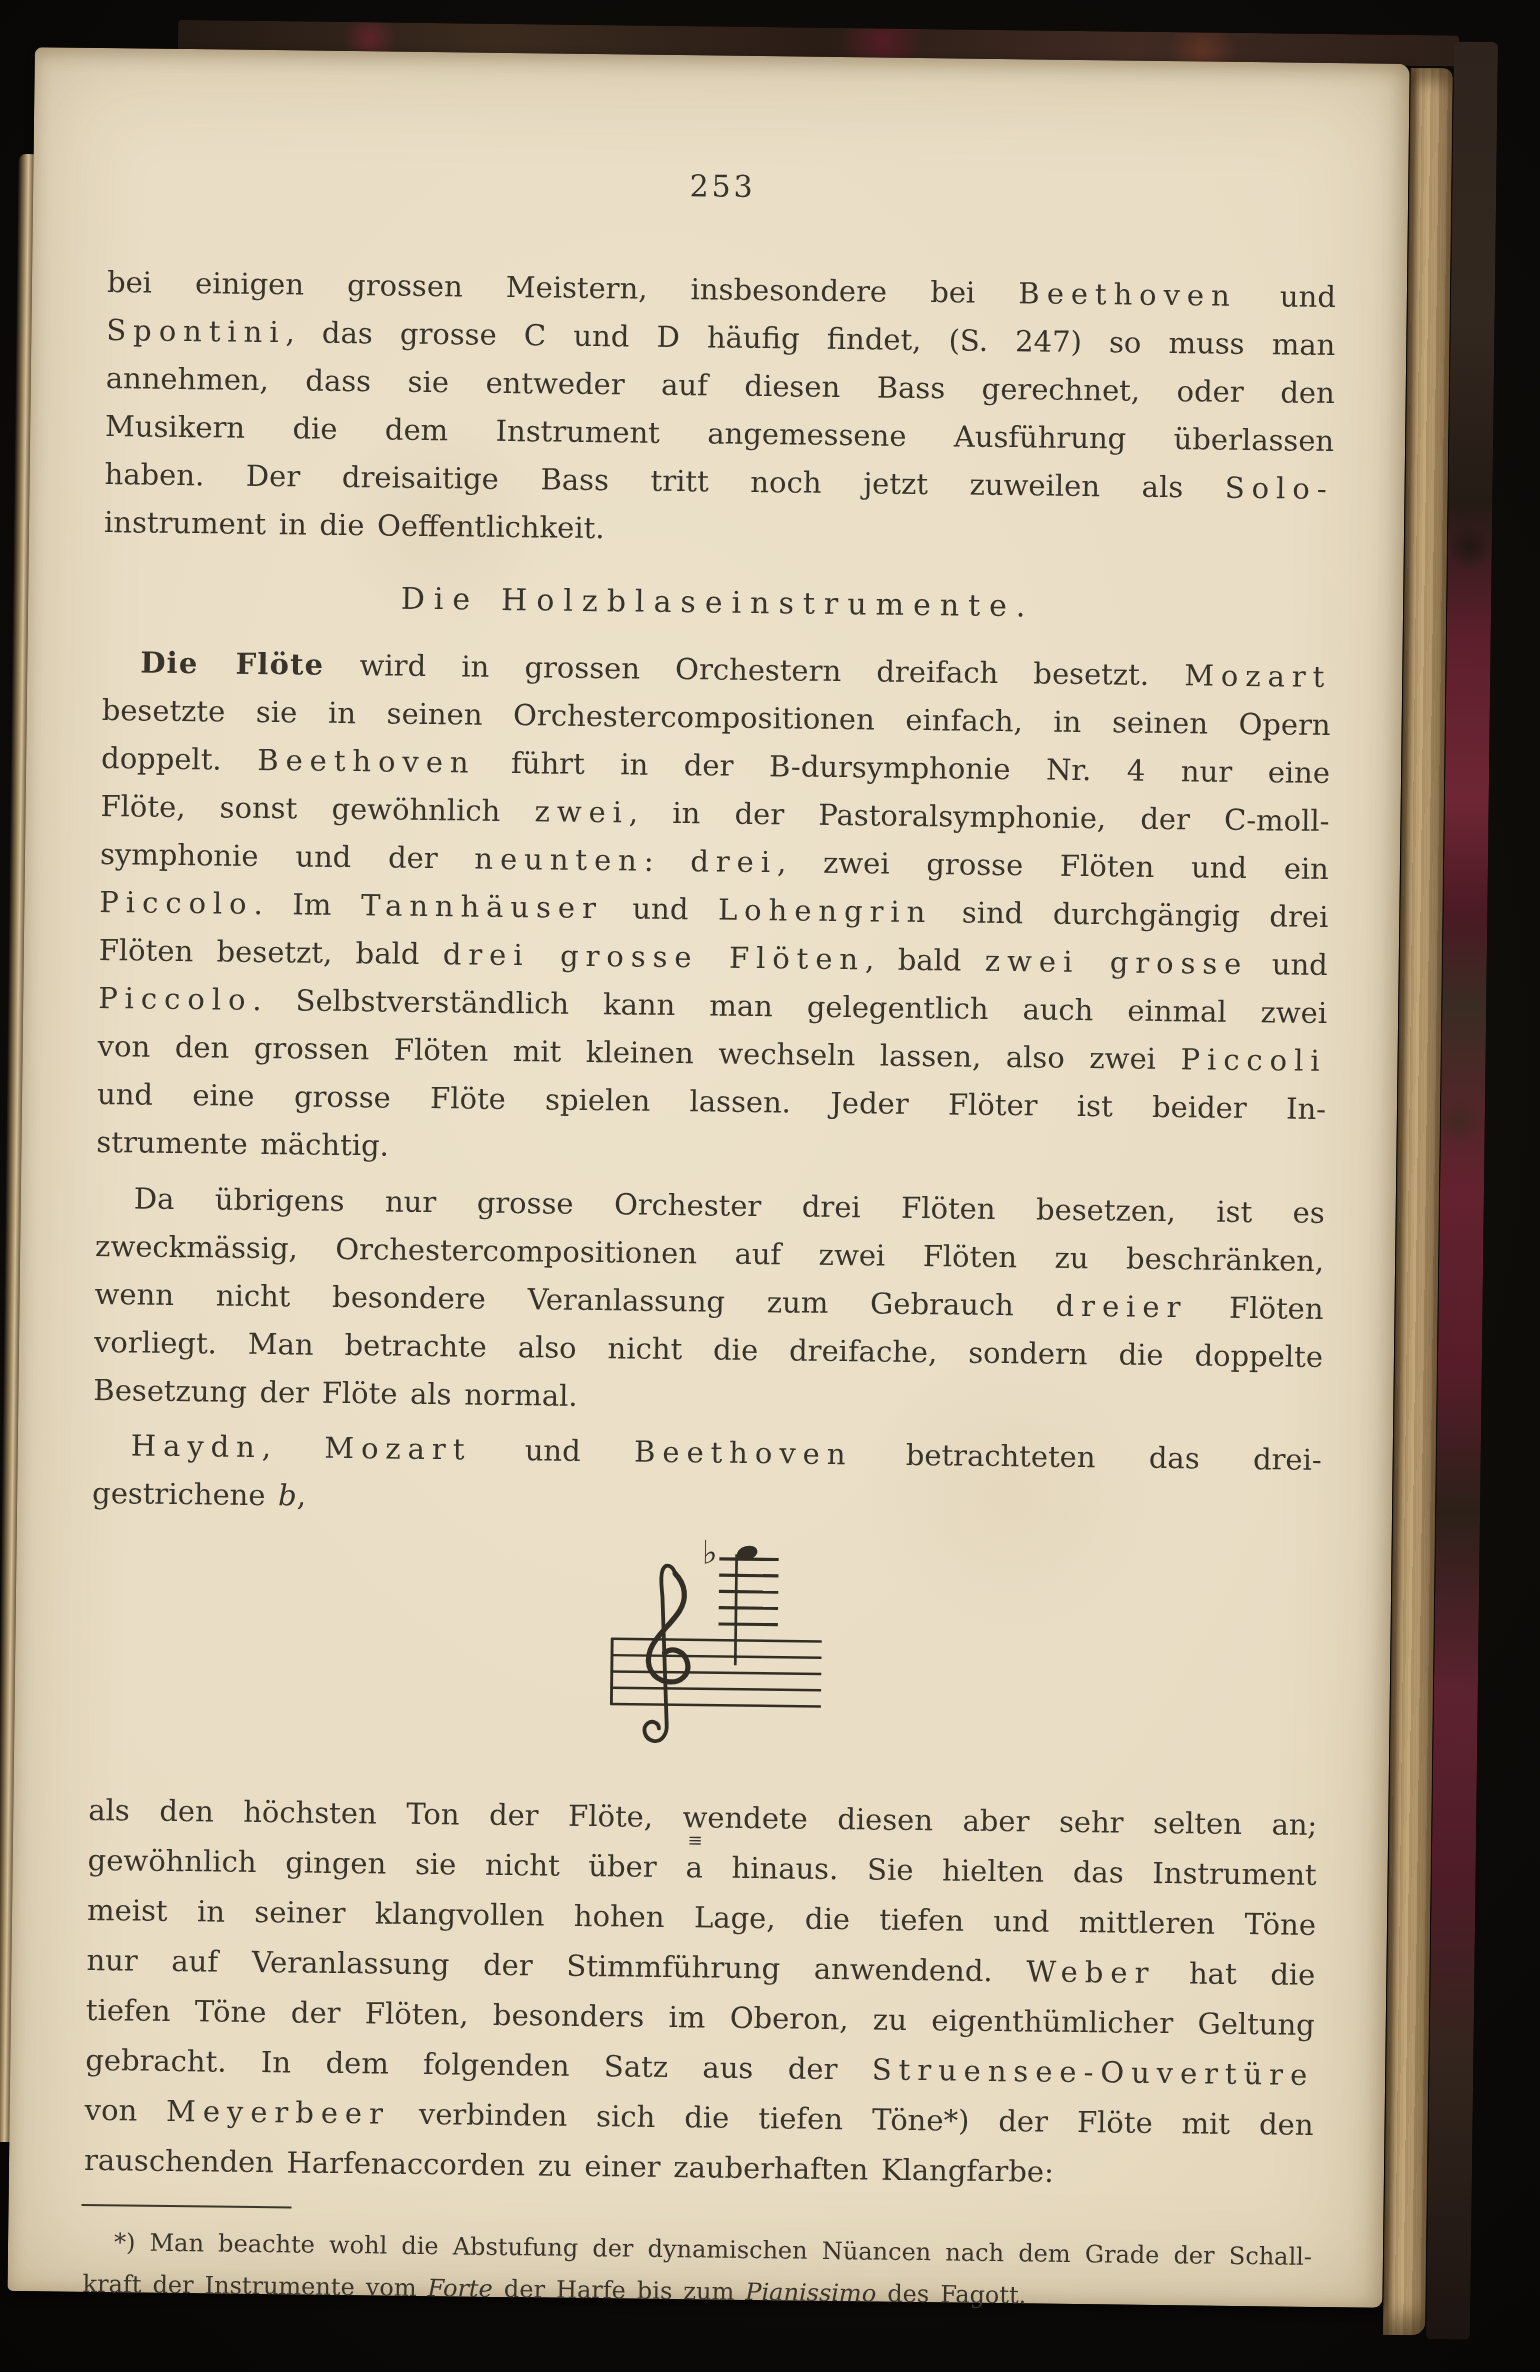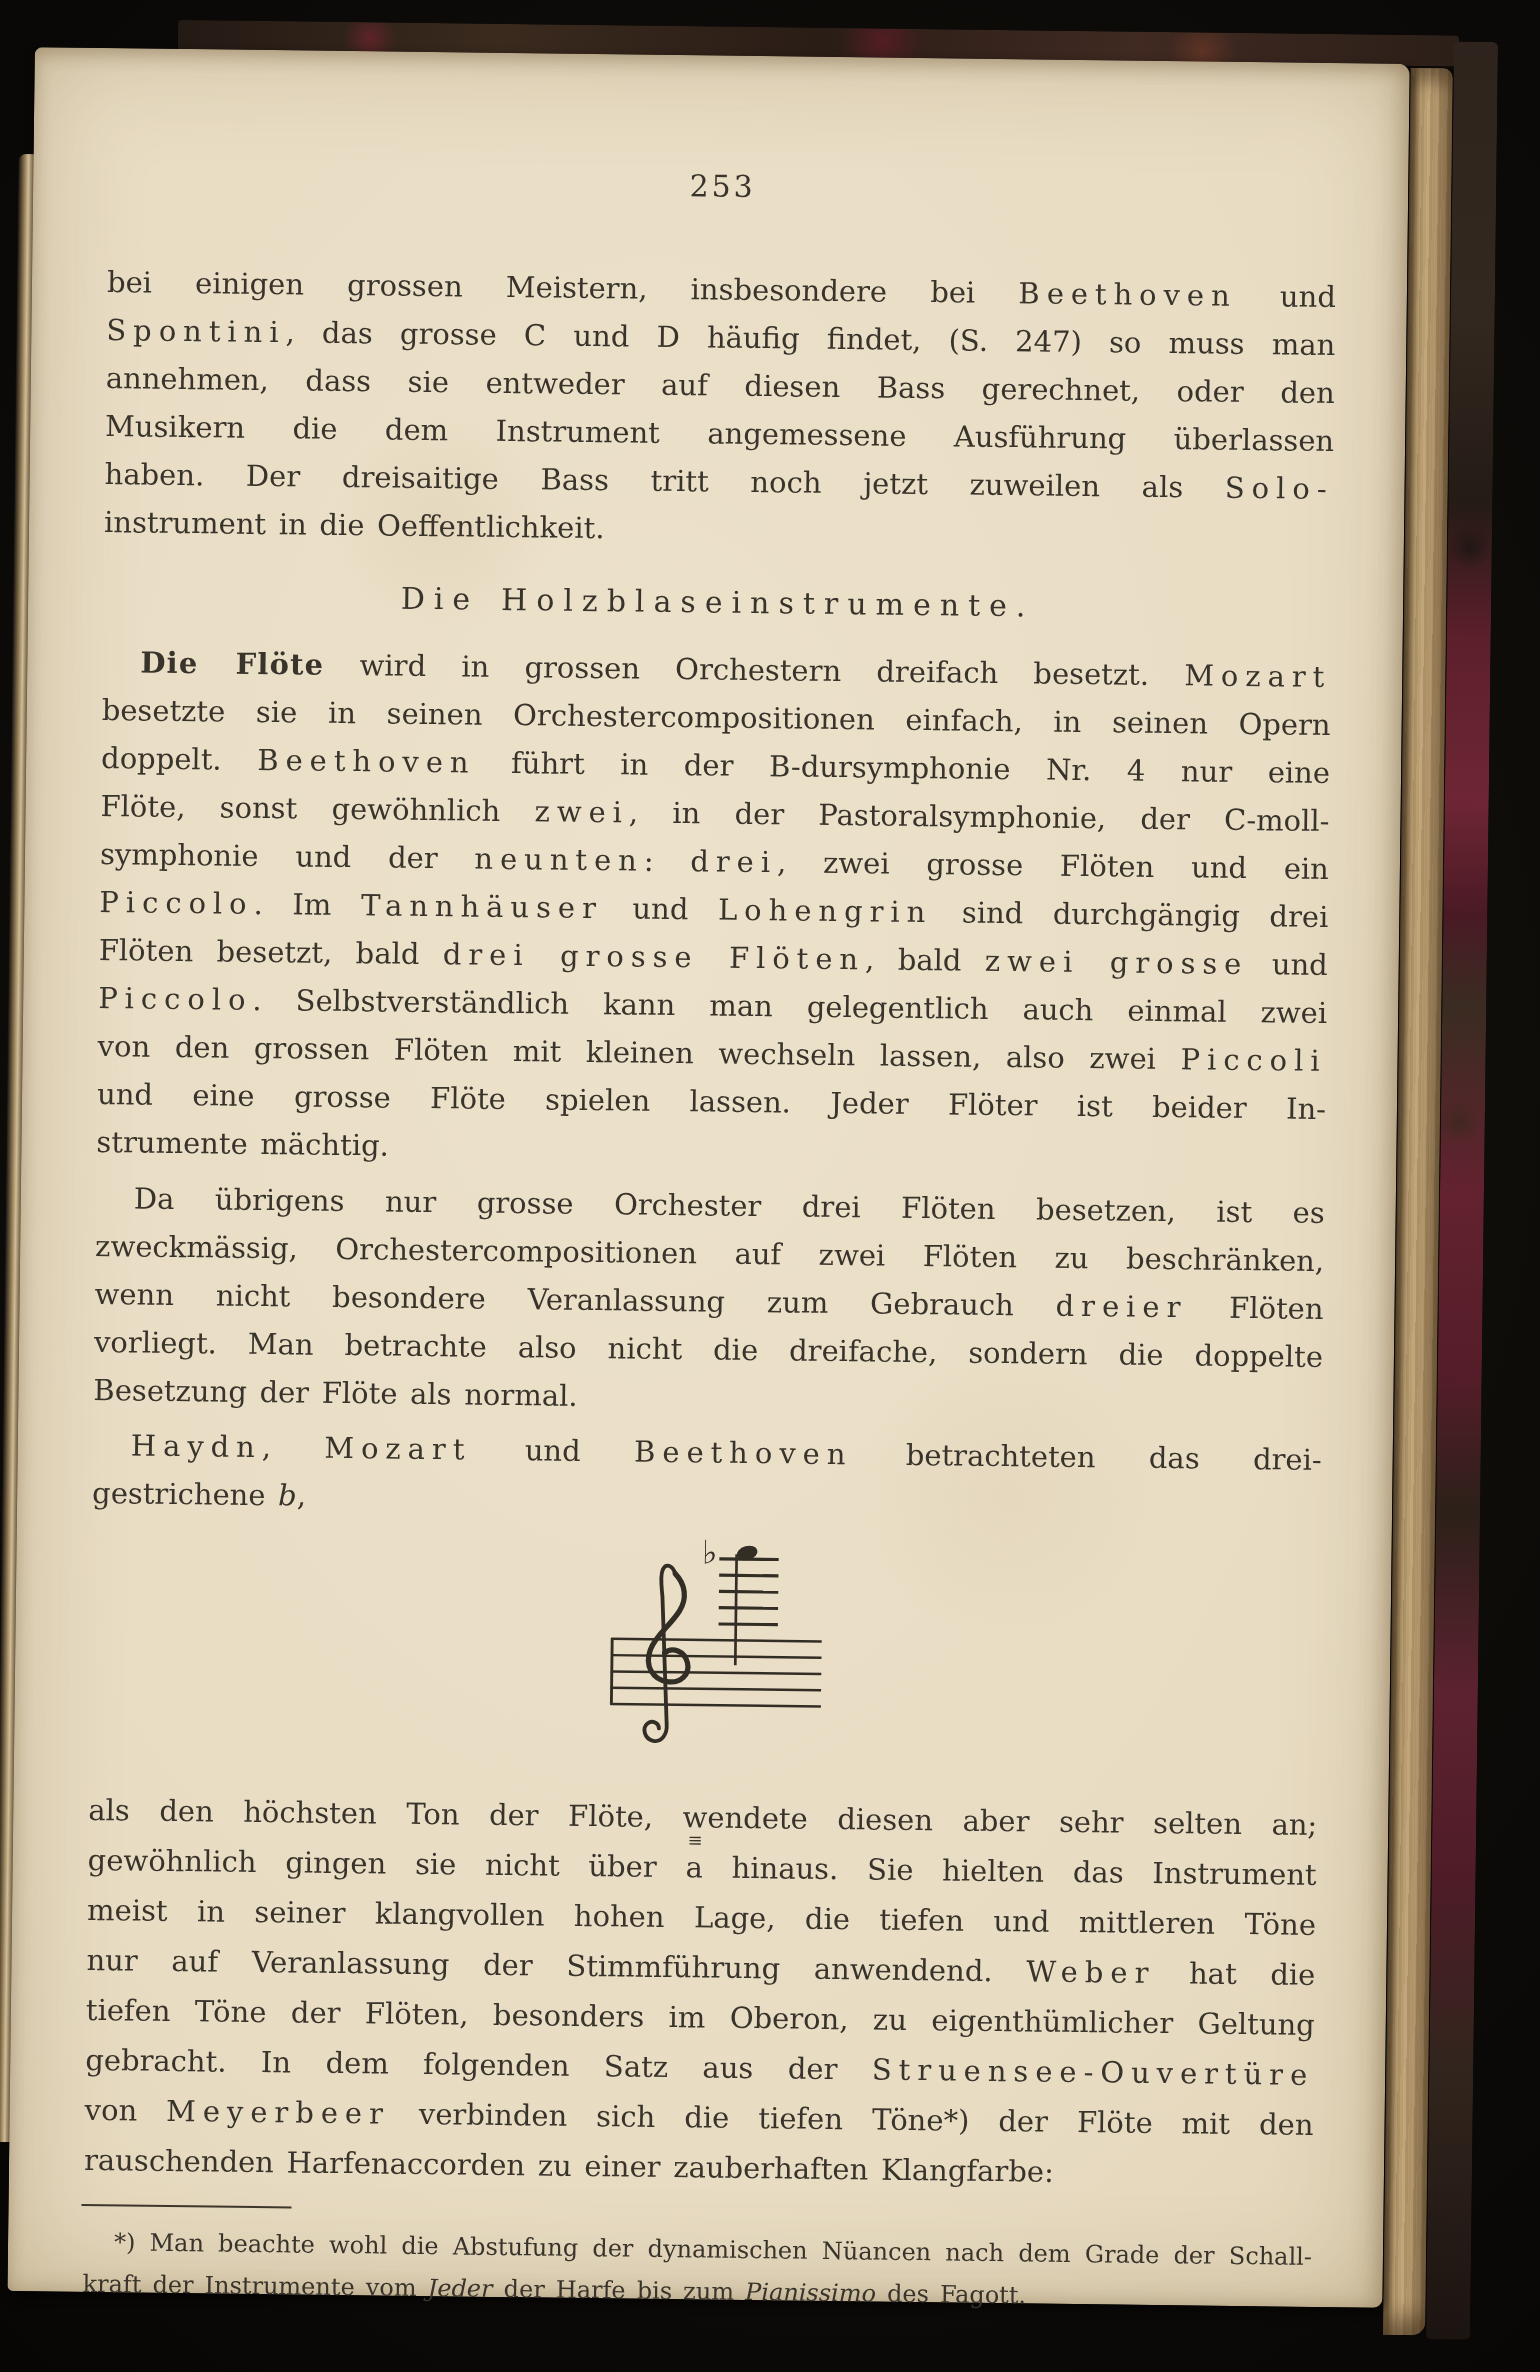--- a/index.html
+++ b/index.html
@@ -197,19 +197,19 @@
           <div class="line"><span>tiefen Töne der Flöten, besonders im Oberon, zu eigenthümlicher Geltung</span></div>
           <div class="line"><span>gebracht. In dem folgenden Satz aus der </span><span class="gesperrt">Struensee-Ouvertüre</span></div>
           <div class="line"><span>von </span><span class="gesperrt">Meyerbeer</span><span> verbinden sich die tiefen Töne*) der Flöte mit den</span></div>
           <div class="line last"><span>rauschenden Harfenaccorden zu einer zauberhaften Klangfarbe:</span></div>
         </div>
 
       <hr class="fn-rule">
 
       <div class="para footnote">
           <div class="line indent"><span>*) Man beachte wohl die Abstufung der dynamischen Nüancen nach dem Grade der Schall-</span></div>
-          <div class="line last"><span>kraft der Instrumente vom </span><span class="ital">Jeder</span><span> der Harfe bis zum </span><span class="ital">Pianissimo</span><span> des Fagott.</span></div>
+          <div class="line last"><span>kraft der Instrumente vom </span><span class="ital">Forte</span><span> der Harfe bis zum </span><span class="ital">Pianissimo</span><span> des Fagott.</span></div>
         </div>
 
     </div>
   </div>
 </div>
 
 
 </body></html>

